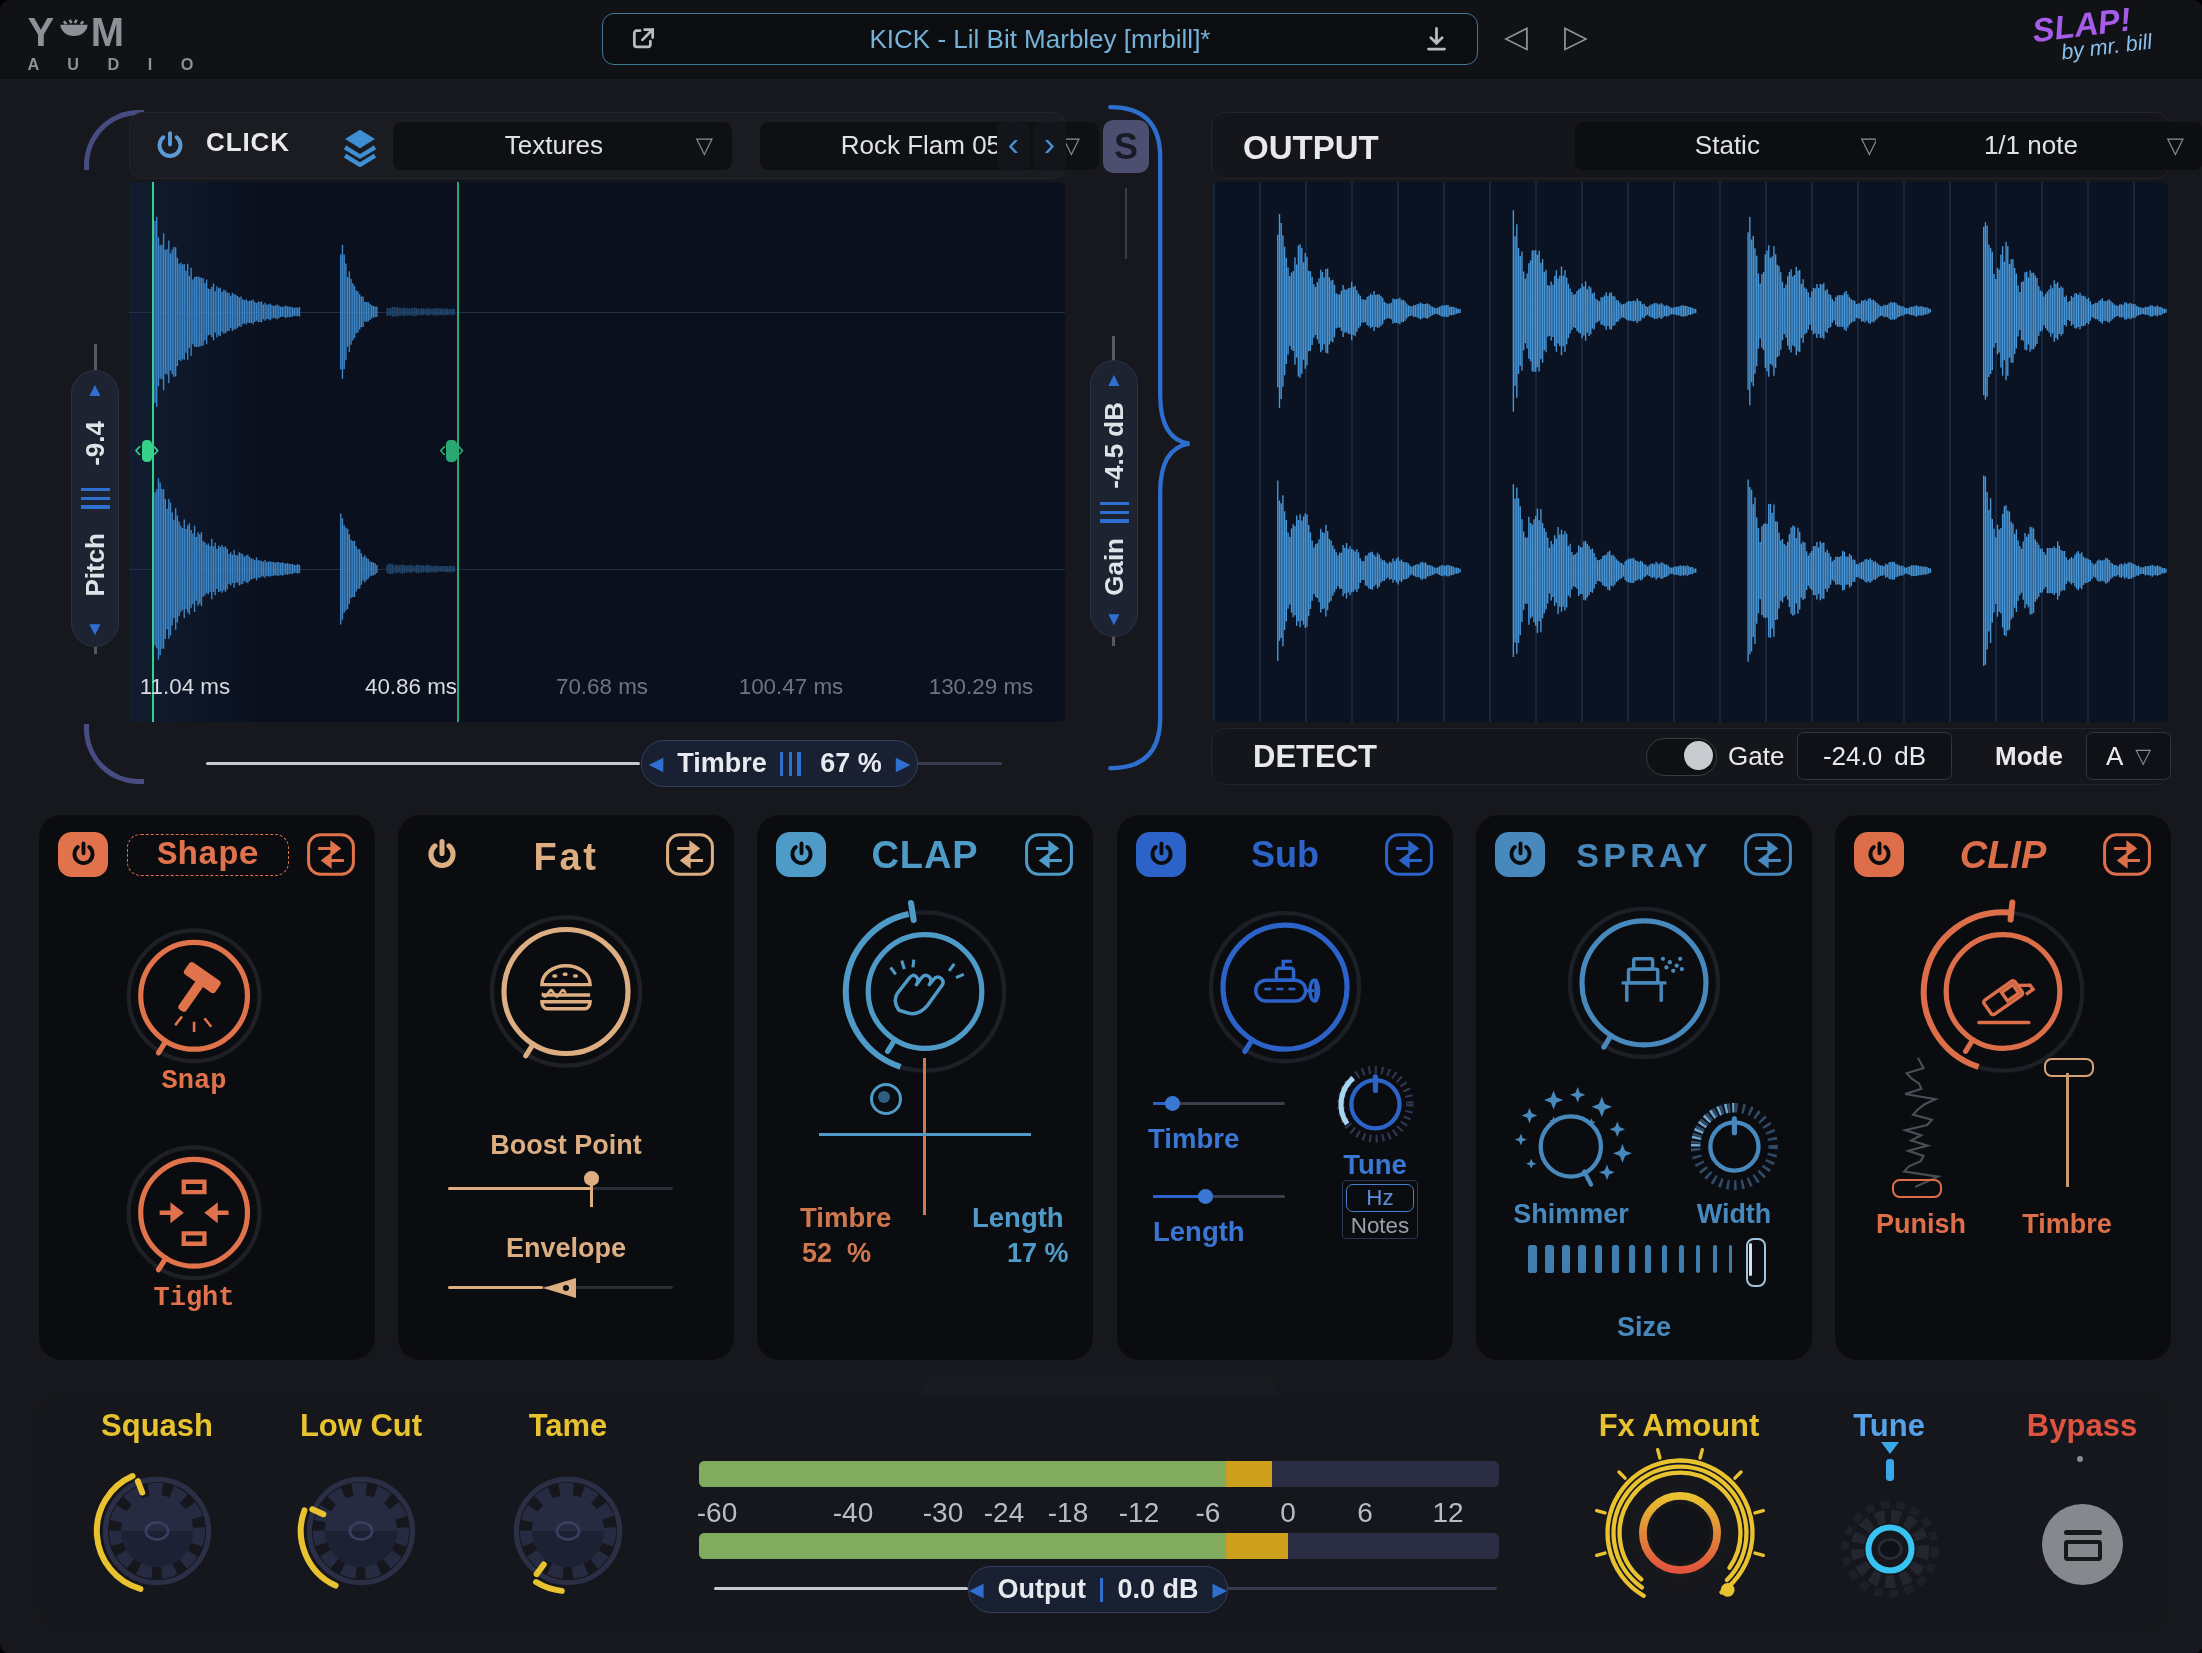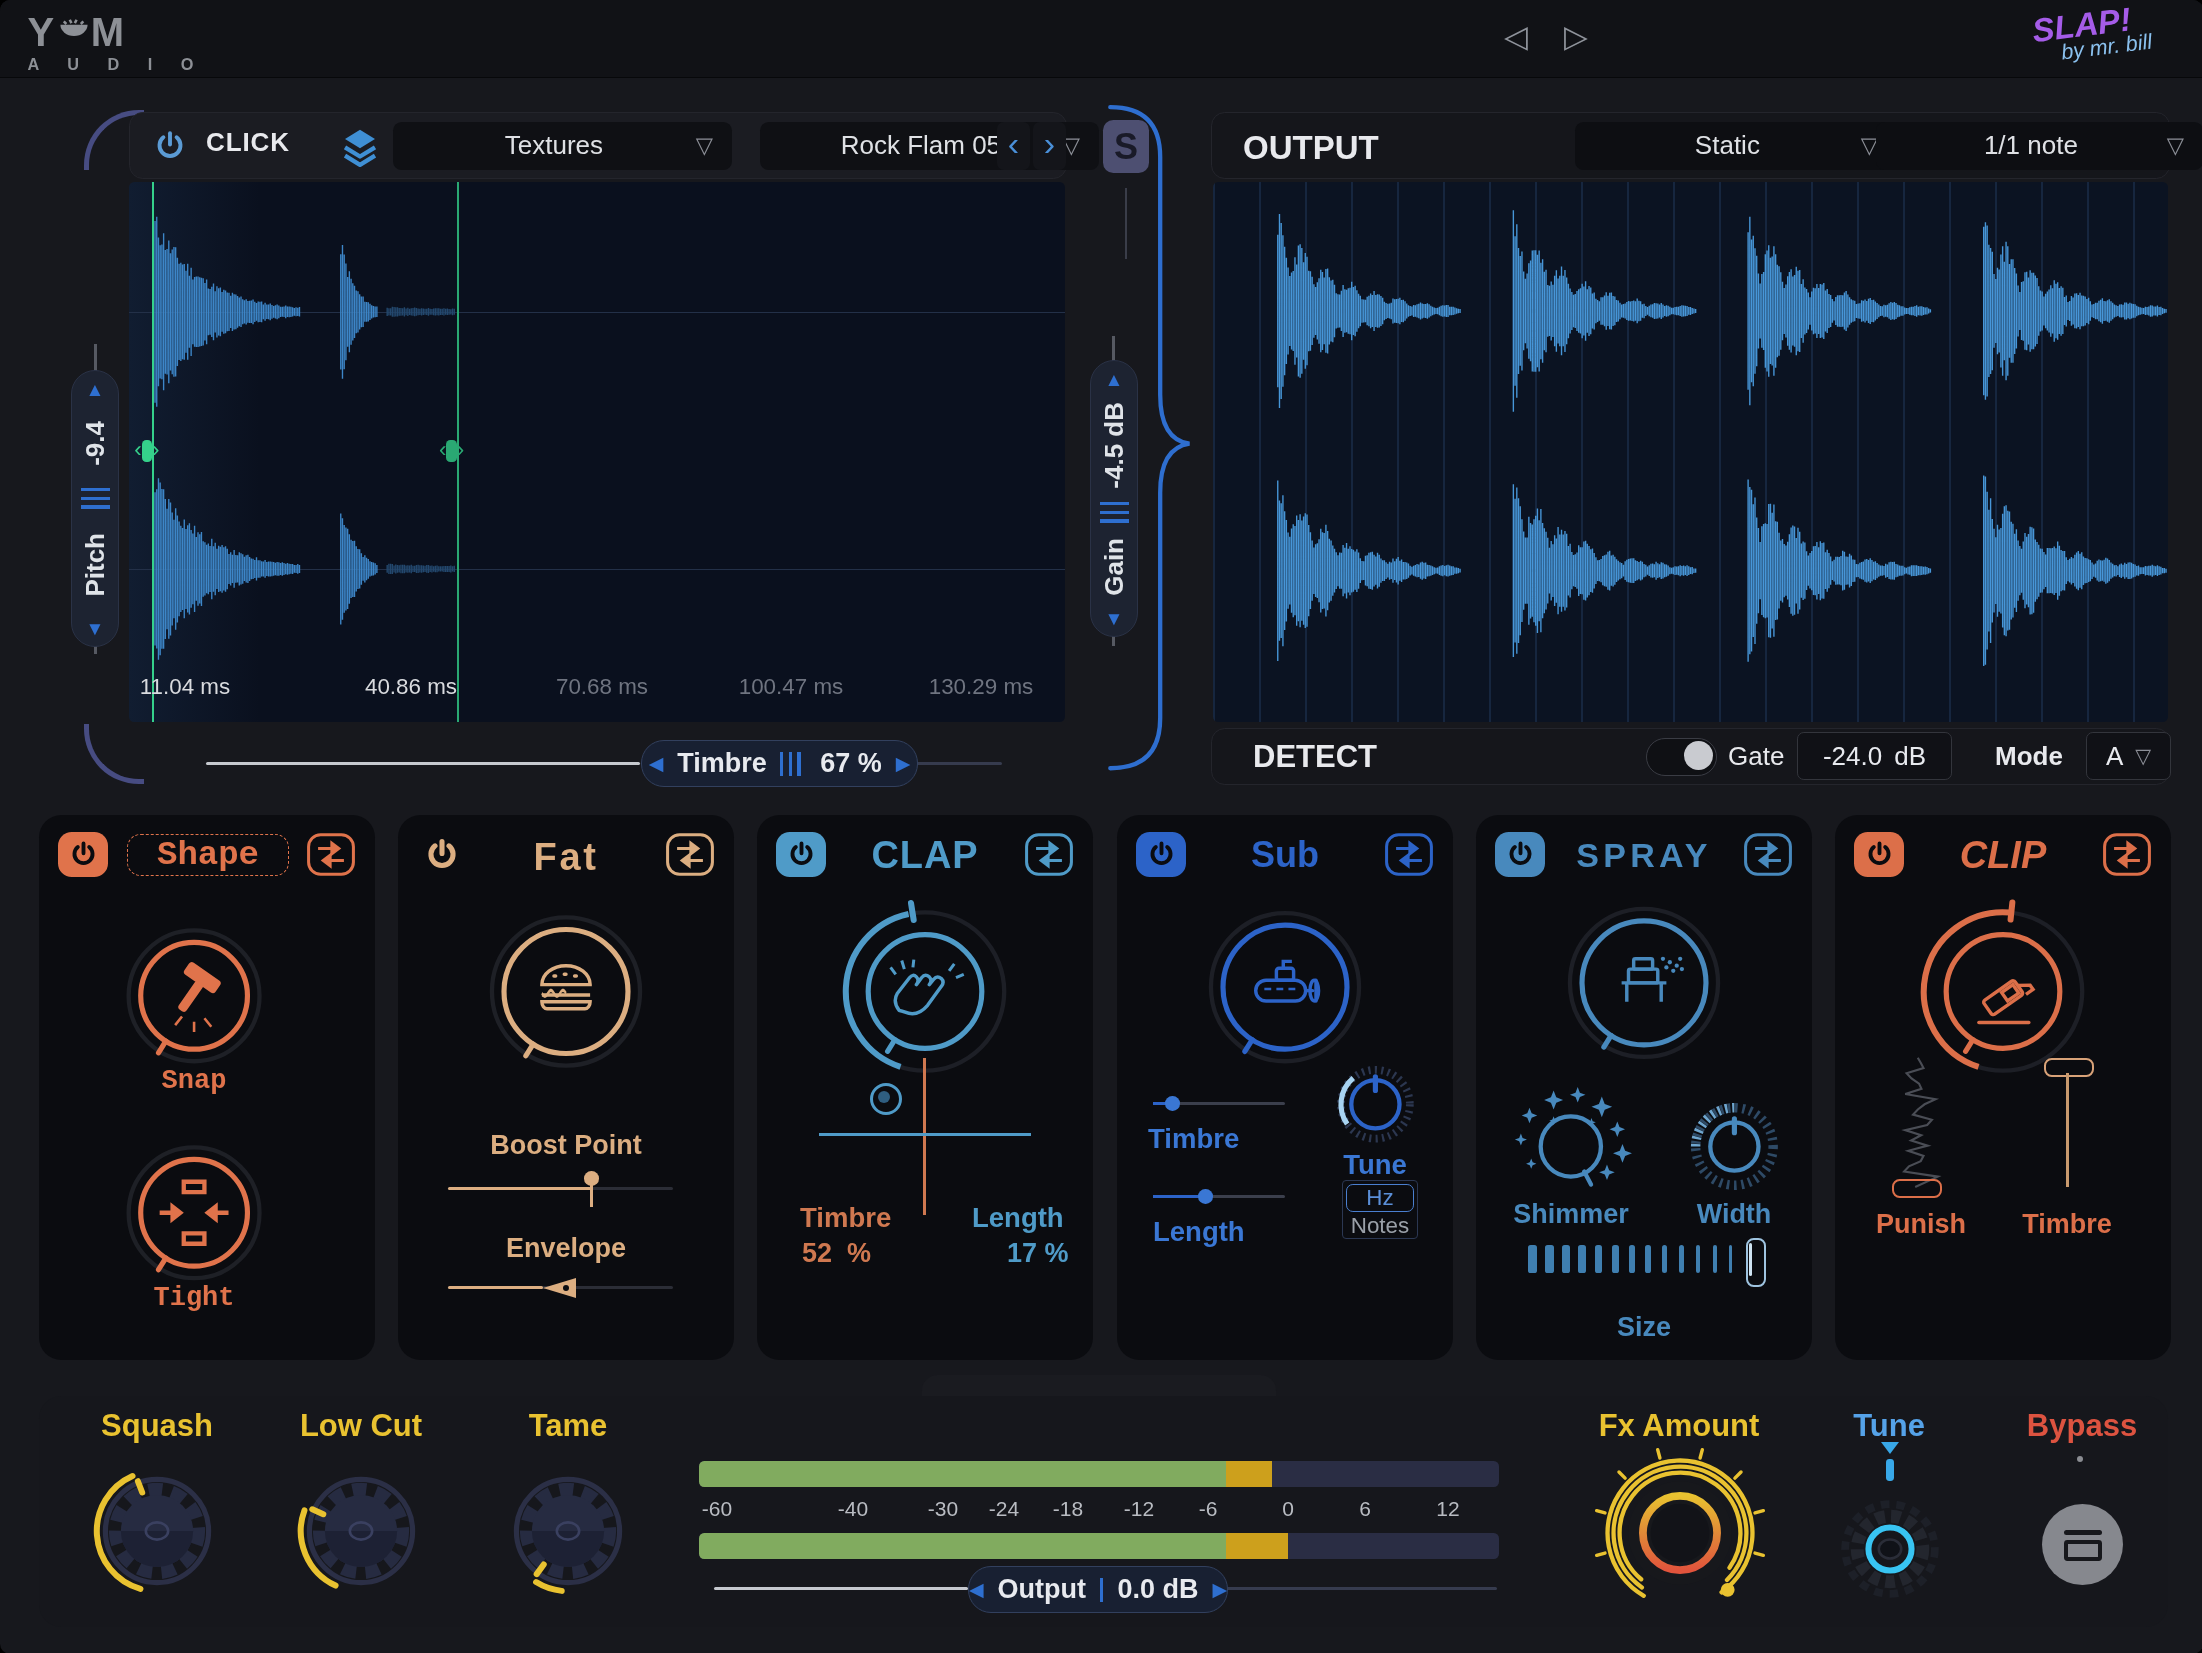--- a/index.html
+++ b/index.html
@@ -52,21 +52,21 @@
   .mlabel{color:var(--ac);font-size:27px;font-weight:700;text-align:center;transform:translateX(-50%);white-space:nowrap;}
   .hslider .track{position:absolute;height:3.4px;background:#2b2d36;border-radius:1.7px;}
   .hslider .fill{position:absolute;height:3.4px;background:var(--ac);border-radius:1.7px;}
   .dot-handle{position:absolute;width:14.6px;height:14.6px;border-radius:50%;background:var(--ac);}
   
   .bottompanel{background:#16171c;border-radius:22.4px;}
   .ylabel{color:#e9c230;font-size:31px;font-weight:800;transform:translateX(-50%);white-space:nowrap;}
   .meter{height:26px;border-radius:5.2px;background:#2a2d44;overflow:hidden;}
   .meter .g{position:absolute;left:0;top:0;bottom:0;background:#81ab5f;}
   .meter .a{position:absolute;top:0;bottom:0;background:#cda01c;}
-  .scalelbl{color:#b9bcc2;font-size:21px;transform:translateX(-50%);}
+  .scalelbl{color:#b9bcc2;font-size:28px;transform:translateX(-50%);}
   .hz-box{border:1.7px solid #2b3752;border-radius:4px;}
   .hz-top{border:1.7px solid #4a7fd0;border-radius:6.9px;color:#5b8fd8;font-size:22.4px;text-align:center;}
   .hz-bot{color:#9aa0a8;font-size:22.4px;text-align:center;}
 </style>
 </head>
 <body>
 
 <div class="app">
 
   <div class="ab topbar">
@@ -75,20 +75,31 @@
         <span>Y</span>
           <svg width="34" height="29" viewBox="0 0 40 34">
             <path d="M4 8 H36 A16 13 0 0 1 4 8 Z" fill="#8d9096"></path>
             <path d="M8 4 l3 3 M15 2 l2 4 M23 2 l-2 4 M31 4 l-3 3" stroke="#8d9096" stroke-width="3"></path>
           </svg>
           <span>M</span>
       </div>
       <div class="yum-sub">A U D I O</div>
     </div>
 
+    <div class="ab preset" style="left:602px;top:13px;width:874px;height:50px;">
+      <svg class="ab" style="left:26px;top:11.2px;" width="29" height="27.5" viewBox="0 0 24 24">
+          <path d="M9 5H6a2 2 0 0 0-2 2v10a2 2 0 0 0 2 2h10a2 2 0 0 0 2-2v-3" fill="none" stroke="#b9bcc2" stroke-width="2.4" stroke-linecap="round"></path>
+          <path d="M13 4h7v7M20 4l-9 9" fill="none" stroke="#b9bcc2" stroke-width="2.4" stroke-linecap="round"></path>
+        </svg>
+      <div class="preset-name">KICK - Lil Bit Marbley [mrbill]*</div>
+      <svg class="ab" style="left:819px;top:11.2px;" width="29" height="27.5" viewBox="0 0 24 24">
+          <path d="M12 3v12M7 11l5 5 5-5" fill="none" stroke="#b9bcc2" stroke-width="2.4" stroke-linecap="round"></path>
+          <path d="M5 21h14" stroke="#b9bcc2" stroke-width="2.4" stroke-linecap="round"></path>
+        </svg>
+    </div>
     <div class="ab navtri" style="left:1504px;top:20.6px;">◁</div>
     <div class="ab navtri" style="left:1564px;top:20.6px;">▷</div>
 
     <div class="ab" style="left:2032px;top:5.2px;">
       <div class="slap1">SLAP!</div>
       <div class="slap2" style="margin:-8.6px 0 0 29px;">by mr. bill</div>
     </div>
   </div>
 
   <div class="ab" style="left:84px;top:110px;width:55px;height:55px;border-left:5.2px solid #474c82;border-top:5.2px solid #474c82;border-top-left-radius:55px;"></div>

